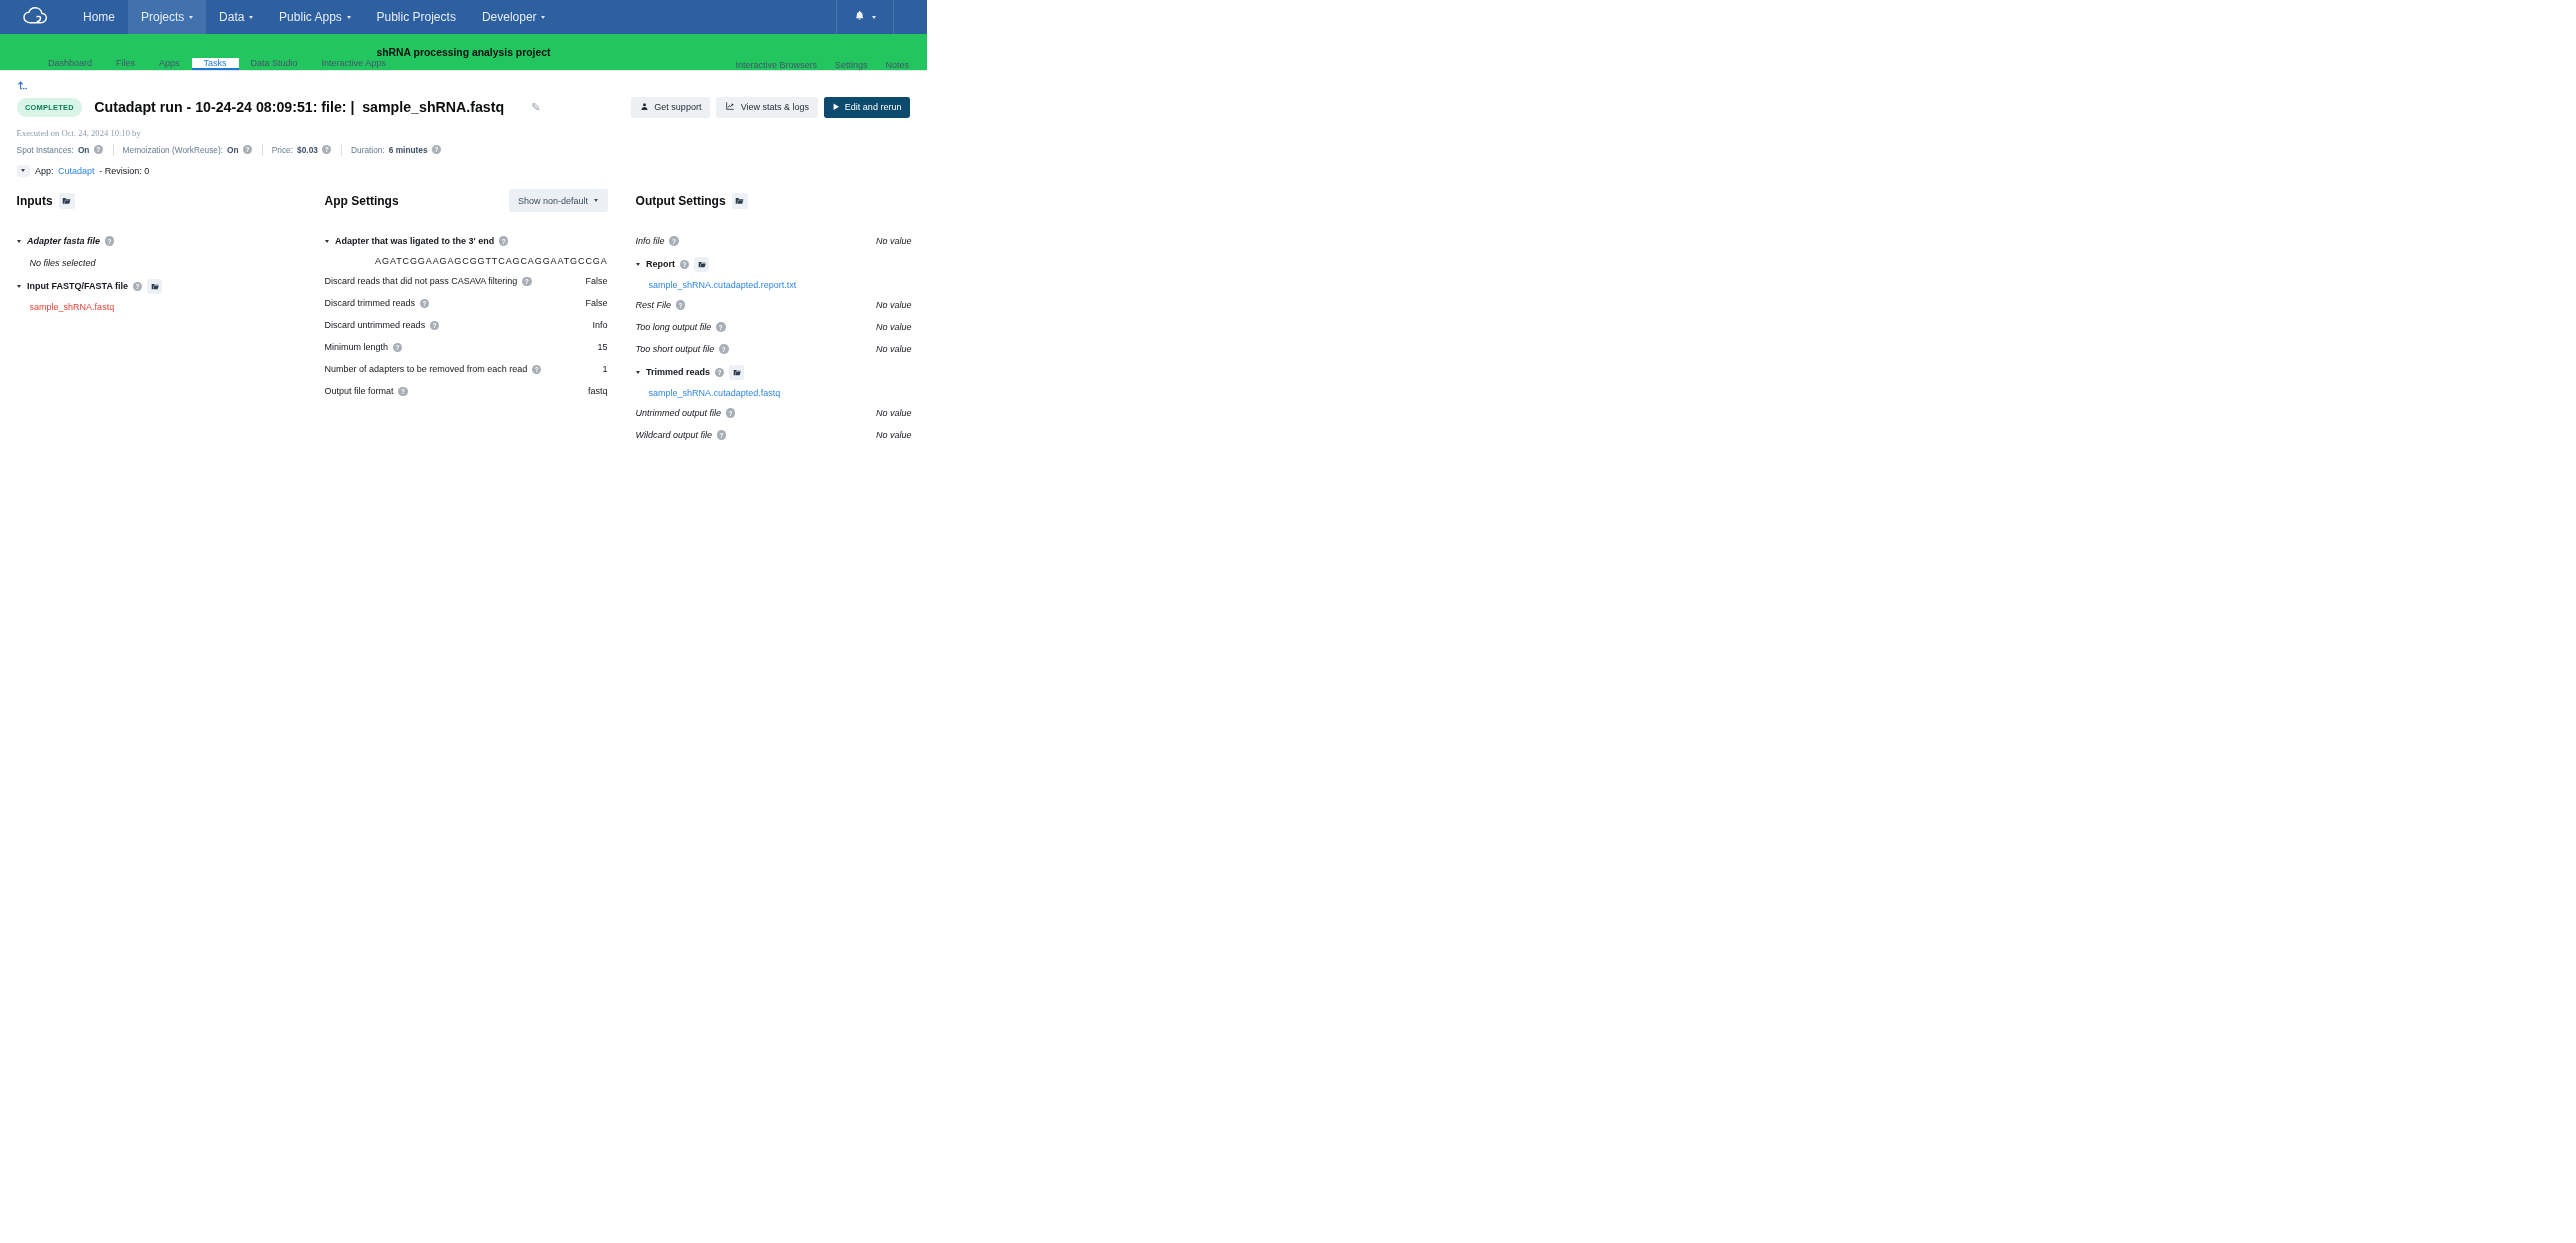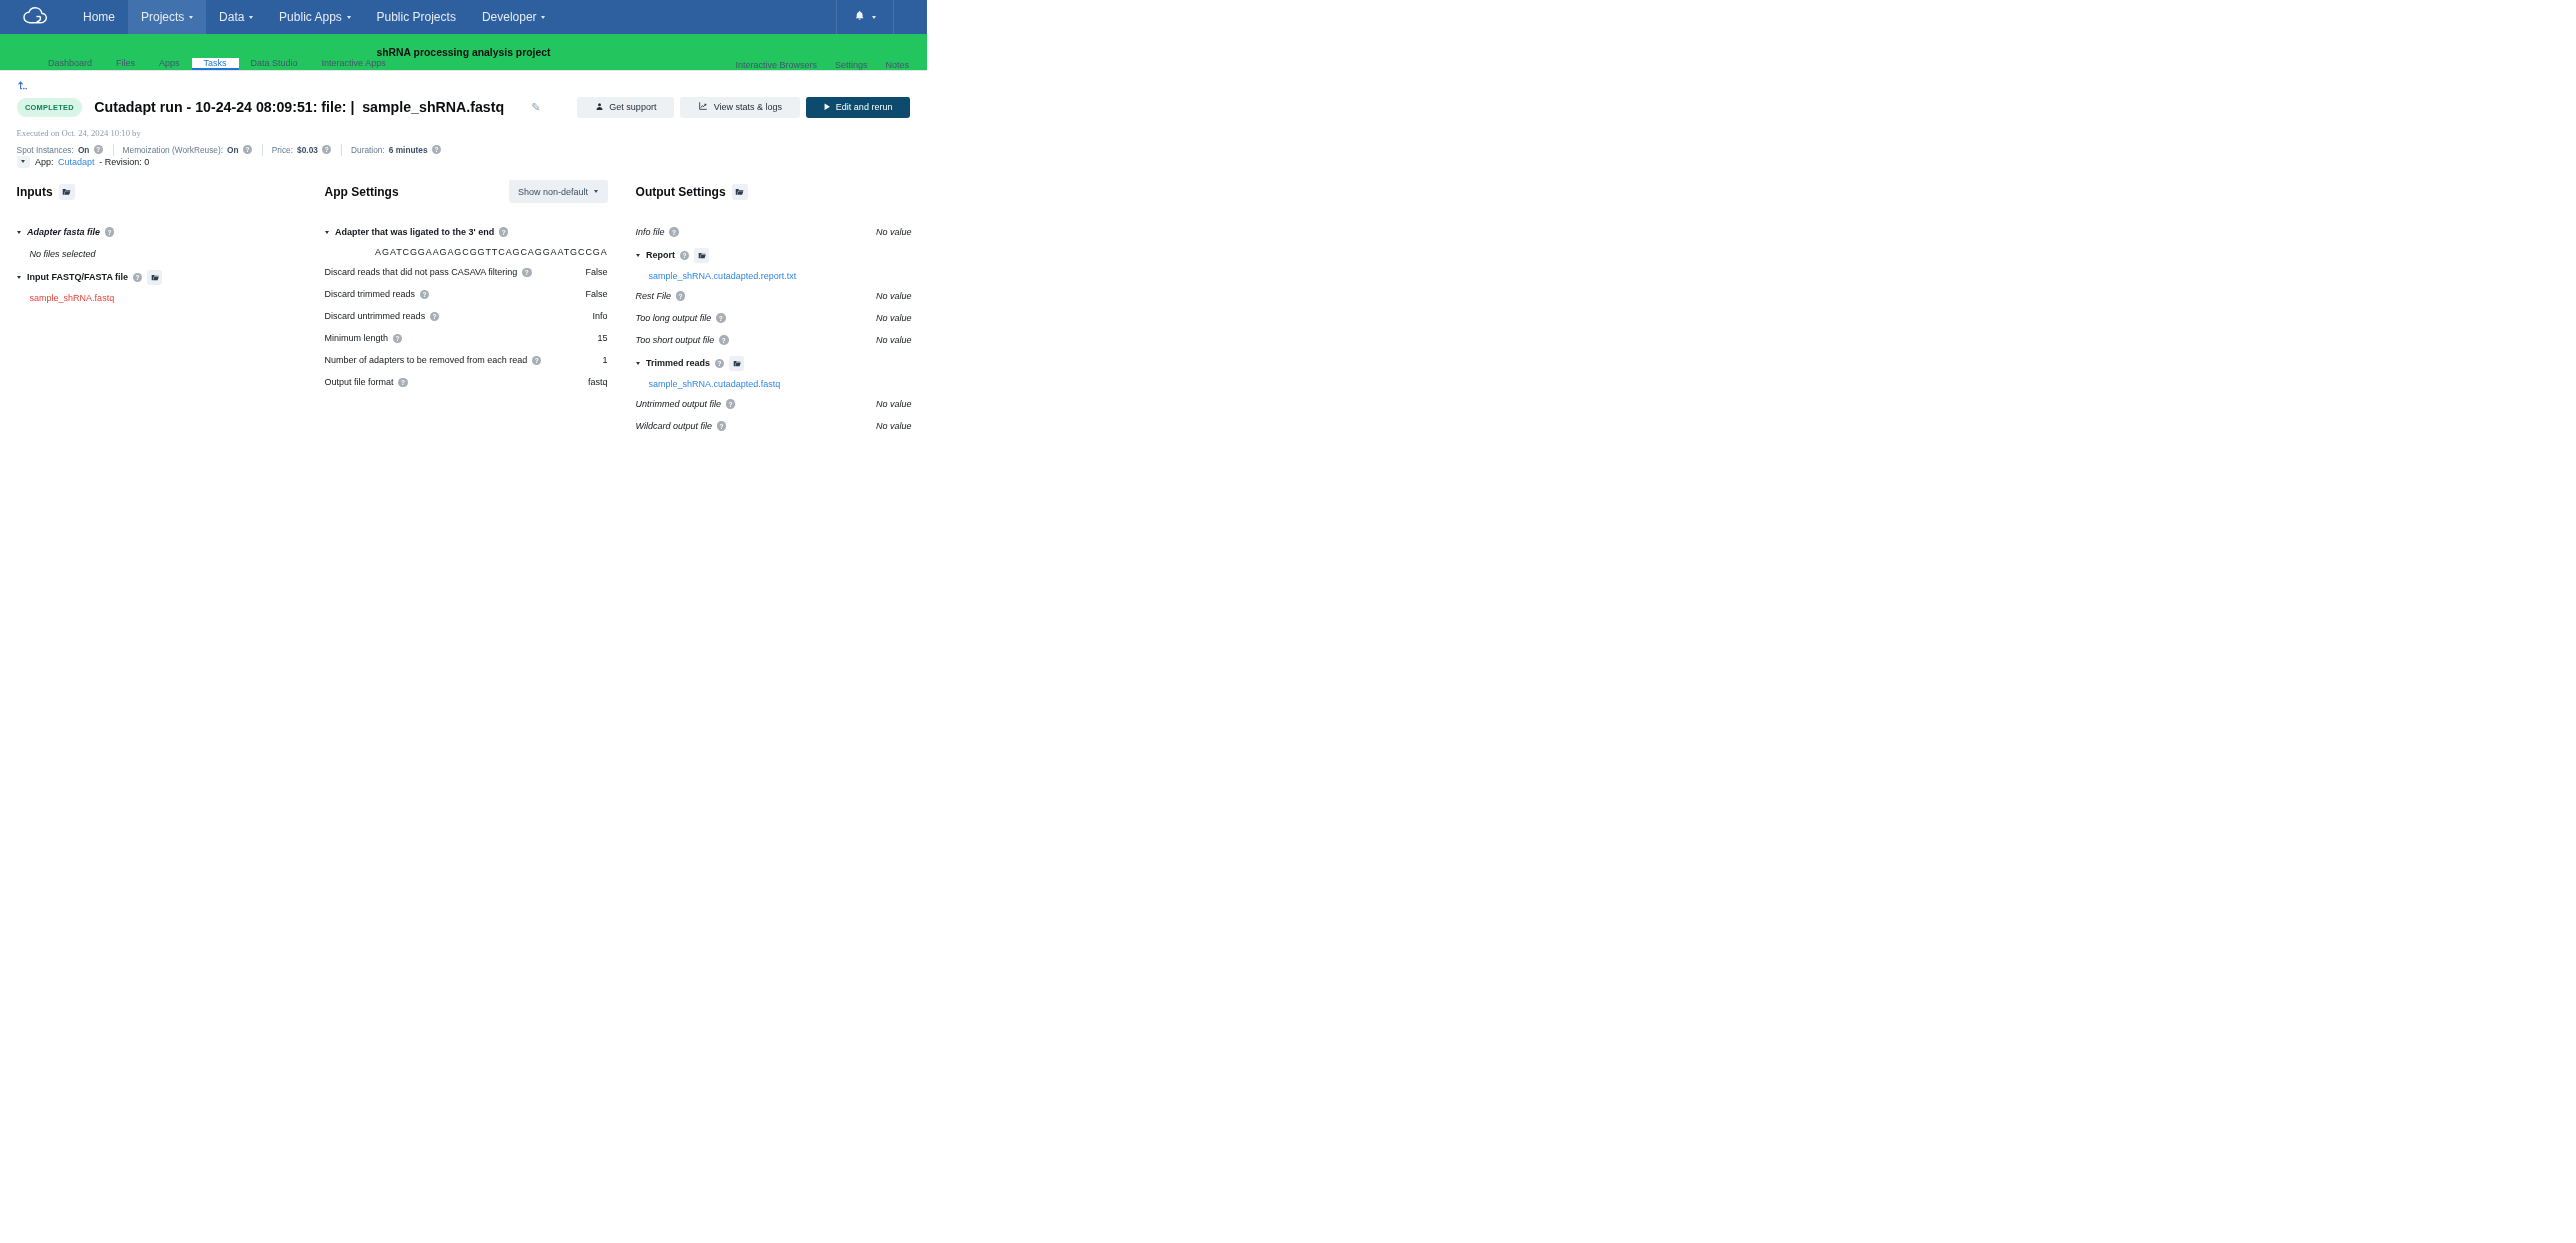--- a/index.html
+++ b/index.html
@@ -30,36 +30,36 @@
   .main { padding:0 16.6px; position:relative; }
   .backlink { display:inline-flex; margin-top:7.7px; cursor:pointer; }
 
   .title-row { display:flex; align-items:center; margin-top:4.1px; }
   .badge { background:#d8f5e7; color:#0c7f58; font-weight:700; font-size:7.4px; letter-spacing:0.3px;
            padding:4.7px 8.3px; border-radius:9px; white-space:nowrap; }
   .task-title { font-size:14.2px; font-weight:700; color:#0b0d0f; margin-left:12px; white-space:nowrap; }
   .title-file { margin-left:7.7px; }
   .edit-pencil { margin-left:27px; color:#97a1ab; font-size:11.3px; cursor:pointer; }
   .actions { margin-left:auto; display:flex; gap:6px; }
-  .btn { height:21.3px; display:inline-flex; align-items:center; gap:5.3px; border-radius:2.4px; font-size:9px; padding:0 18px; cursor:pointer; white-space:nowrap; }
+  .btn { height:21.3px; display:inline-flex; align-items:center; gap:5.3px; border-radius:2.4px; font-size:9px; padding:0 9px; cursor:pointer; white-space:nowrap; }
   .btn-light { background:#eef1f4; color:#222e3a; }
   .btn-primary { background:#0c4a6e; color:#fff;justify-content:space-between; }
 
   .executed { margin-top:9.5px; color:#8c9cb0; font-size:8.6px;font-family:Liberation Serif, serif; }
 
   .meta-row { margin-top:6px; display:flex; align-items:center; font-size:8.3px; color:#647a91; }
   .meta-item { display:flex; align-items:center; gap:4.1px; }
   .meta-val { font-weight:700; color:#3b4f66; }
   .meta-div { width:0.6px; height:12px; background:#d9dfe7; margin:0 9.5px; }
 
   .help { width:9.5px; height:9.5px; border-radius:50%; background:#a8aeb5; color:#fff; font-size:6.5px; font-weight:700;
           display:inline-flex; align-items:center; justify-content:center; flex:0 0 auto; cursor:pointer; }
   .help::after { content:"?"; }
 
-  .app-line { display:flex; align-items:center; gap:4.7px; font-size:9px; color:#15191e; }
+  .app-line { margin-top:9px; display:flex; align-items:center; gap:4.7px; font-size:9px; color:#15191e; }
   .caret-btn { width:13.6px; height:12px; background:#eef1f5; border-radius:2.4px; display:inline-flex; align-items:center; justify-content:center; cursor:pointer; }
   .tri { width:0; height:0; border-left:2.7px solid transparent; border-right:2.7px solid transparent; border-top:3.6px solid #3a4450; display:inline-block; }
   .applink { color:#2e87e5; cursor:pointer; }
 
   
   .columns { position:relative; margin-top:12px; height:246px; }
   .col { position:absolute; top:0; }
   .col1 { left:0; width:279px; }
   .col2 { left:308px; width:283px; }
   .col3 { left:619px; width:276px; }

